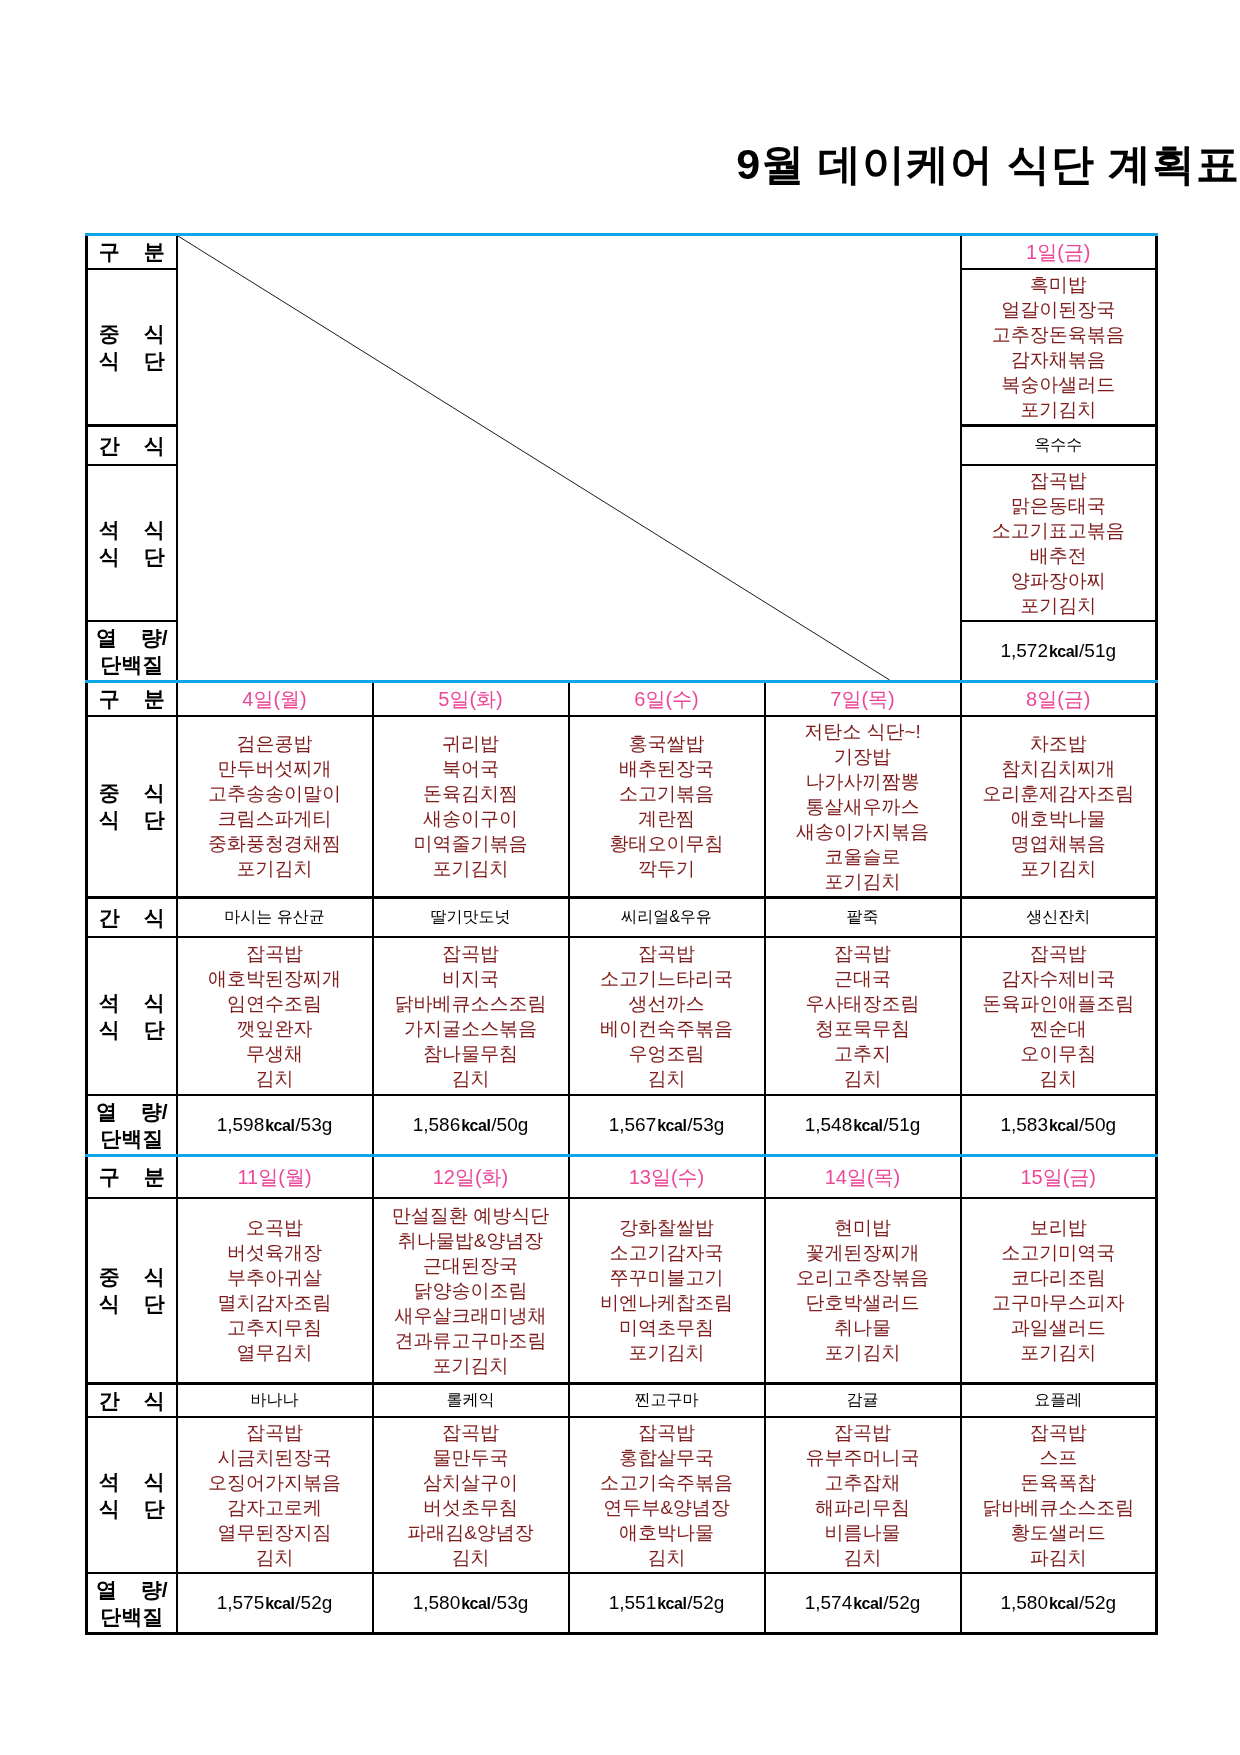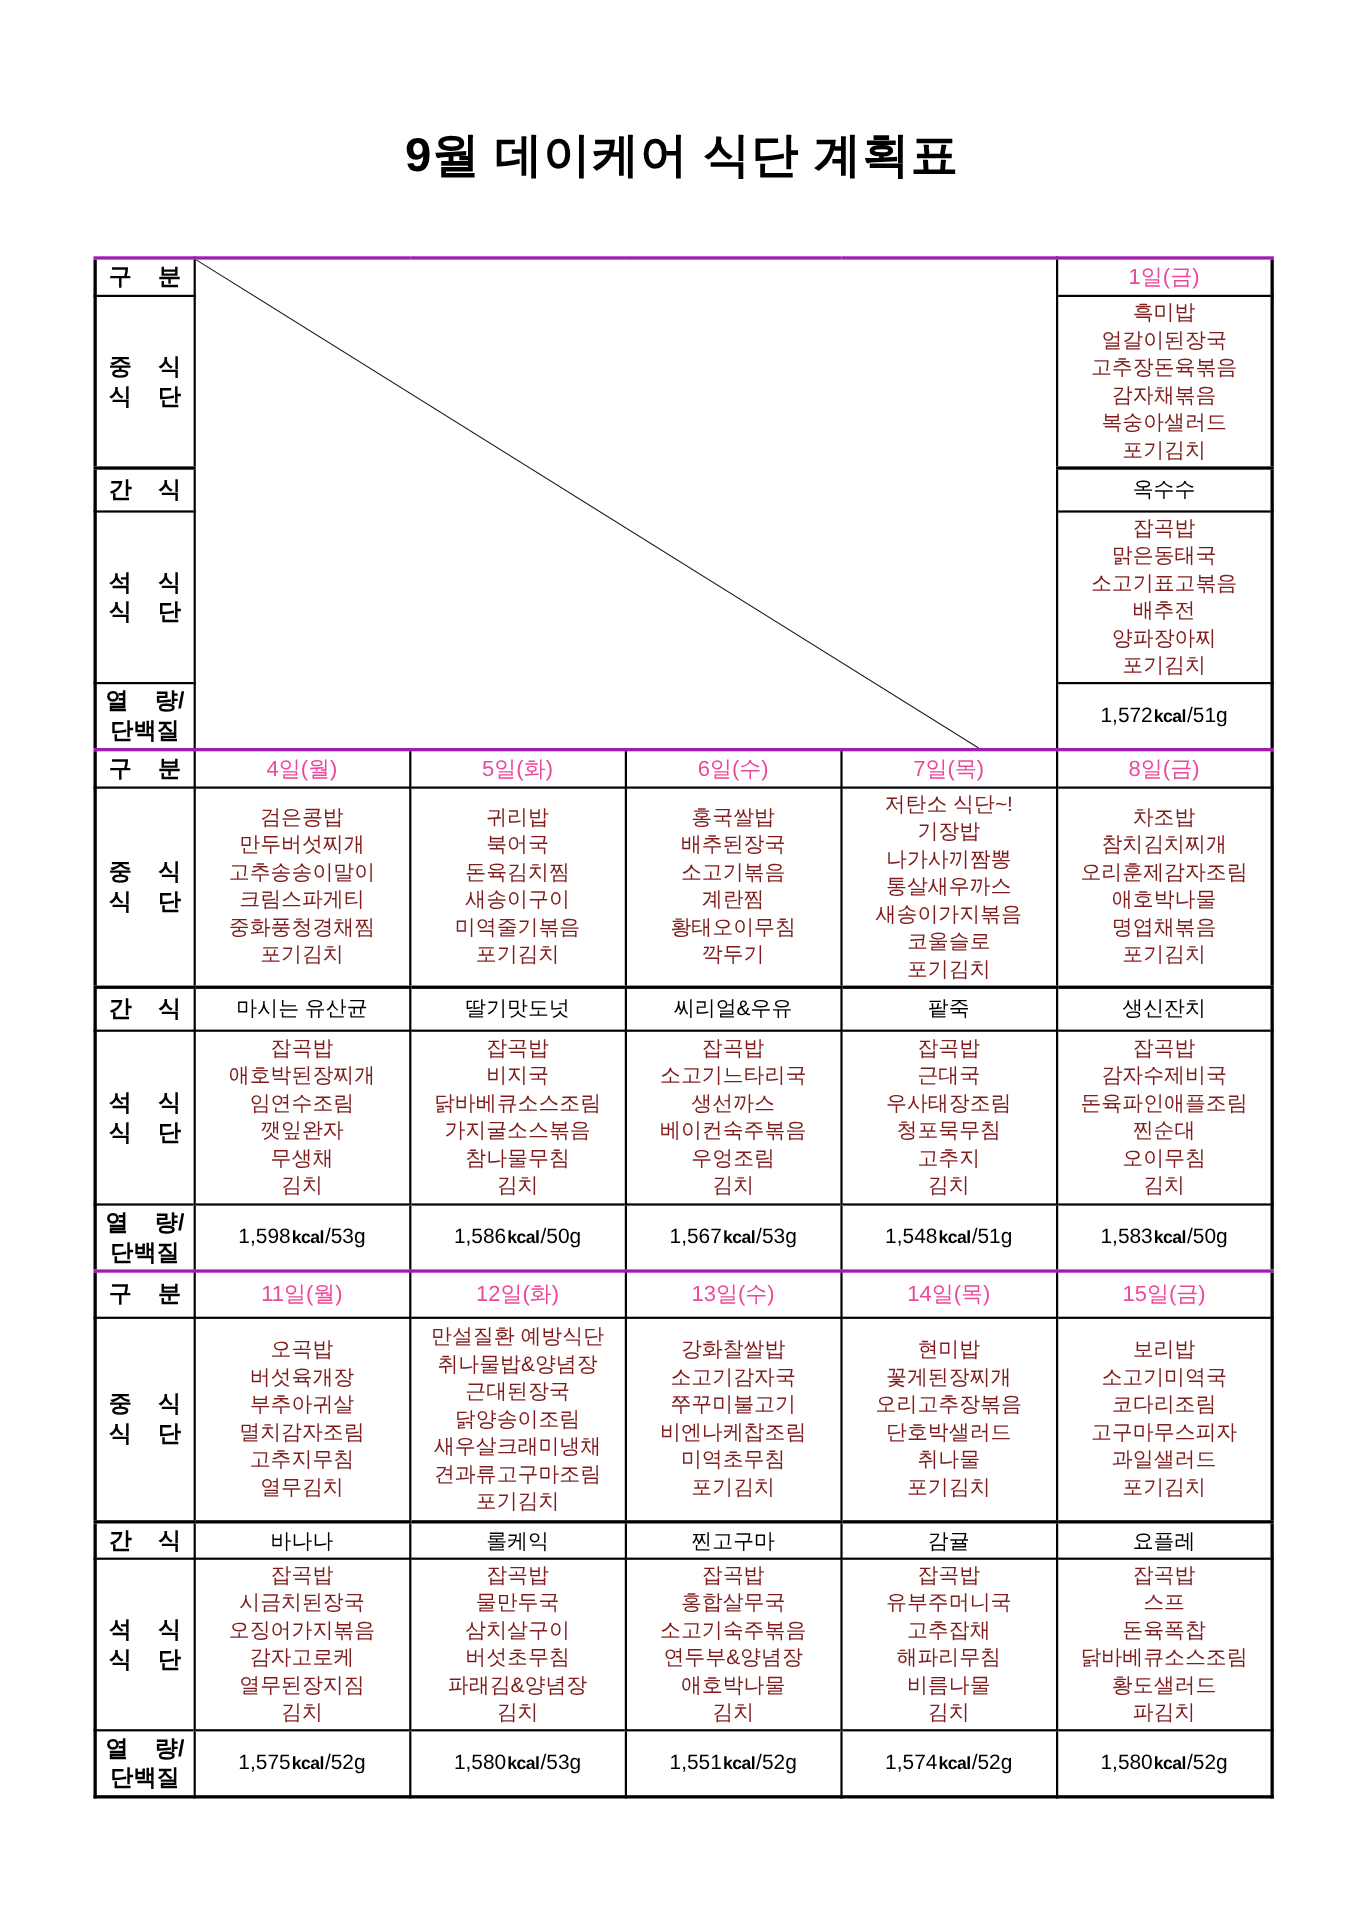--- a/index.html
+++ b/index.html
@@ -11,23 +11,23 @@
     width: 1240px;
     height: 1755px;
     position: relative;
     font-family: "Liberation Sans", "DejaVu Sans", sans-serif;
     color: #111;
   }
   .title {
     position: absolute;
     left: 0;
     right: 0;
-    top: 112px;
+    top: 136px;
     margin: 0;
-    text-align: center;
+    text-align: right;
     font-size: 43px;
     font-weight: 800;
     letter-spacing: 1px;
     color: #000;
   }
   table.plan {
     position: absolute;
     left: 85px;
     top: 233px;
     width: 1070px;
@@ -40,21 +40,21 @@
 
   .plan th, .plan td {
     border: 1px solid #000;
     border-left-width: 2px;
     border-right-width: 2px;
     text-align: center;
     vertical-align: middle;
     padding: 2px;
     overflow: hidden;
   }
-  tbody.section { border-top: 3px solid #a21caf; }
+  tbody.section { border-top: 3px solid #0ea5e9; }
   .category-row th, .category-row td { border-bottom-width: 2px; }
   .snack-row th, .snack-row td { border-top-width: 3px; border-bottom-width: 2px; }
   .energy-row th, .energy-row td { border-top-width: 2px; }
 
   .row-label {
     font-weight: 700;
     font-size: 21px;
     line-height: 27px;
     word-spacing: 18px;
     padding: 2px 4px;
@@ -64,21 +64,21 @@
   .row-label-line { white-space: nowrap; }
 
   .day-header {
     font-size: 20px;
     line-height: 24px;
     font-weight: 400;
     color: #ec4899;
   }
   .menu-cell { font-size: 19px; color: #7f1d1d; }
   .menu-line { line-height: 25px; white-space: nowrap; }
-  .snack-cell { font-size: 19px; color: #000; }
+  .snack-cell { font-size: 16px; color: #000; }
 
   .energy-cell { font-size: 19px; color: #000; white-space: nowrap; }
   .kcal-unit {
     font-size: 16px;
     font-weight: 600;
     letter-spacing: -0.5px;
     padding: 0 1px;
   }
 
   .diagonal-cell { position: relative; padding: 0; }

